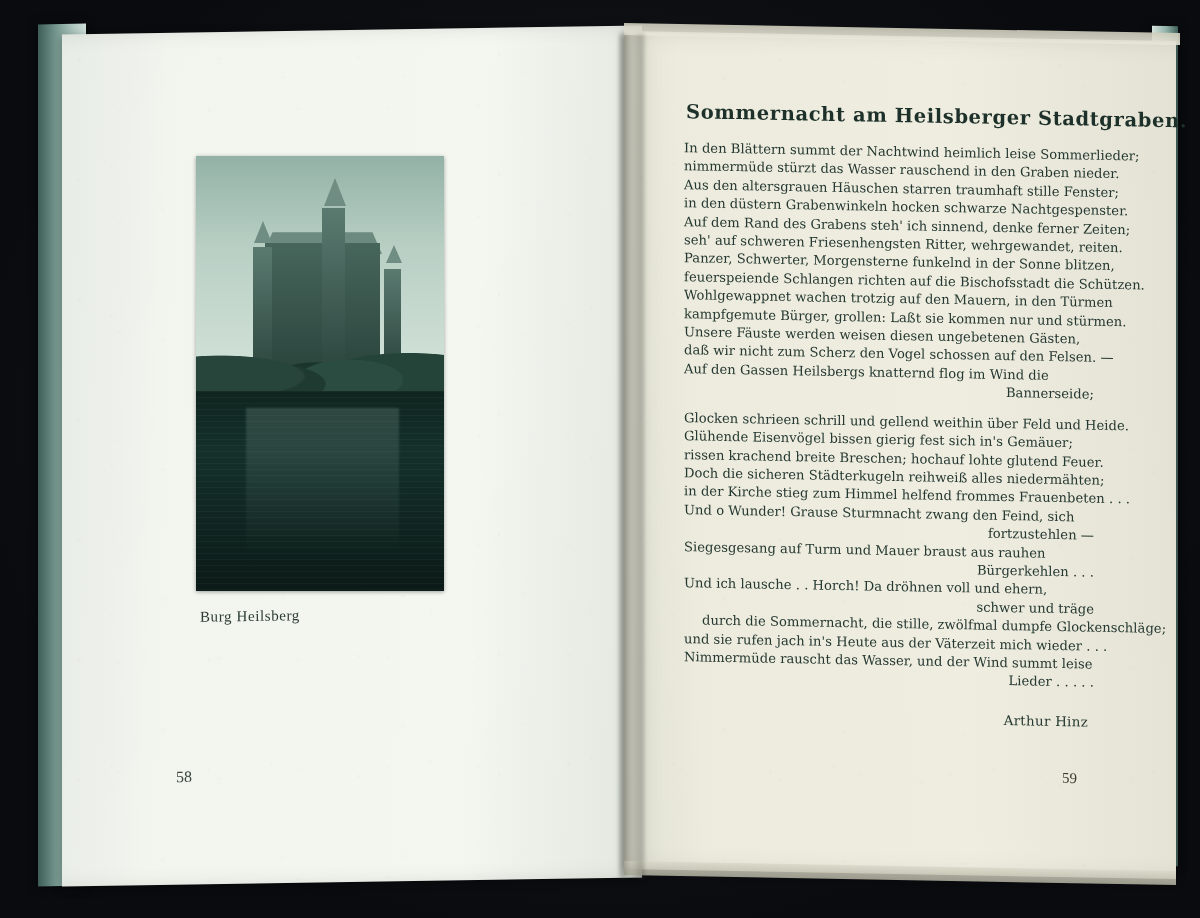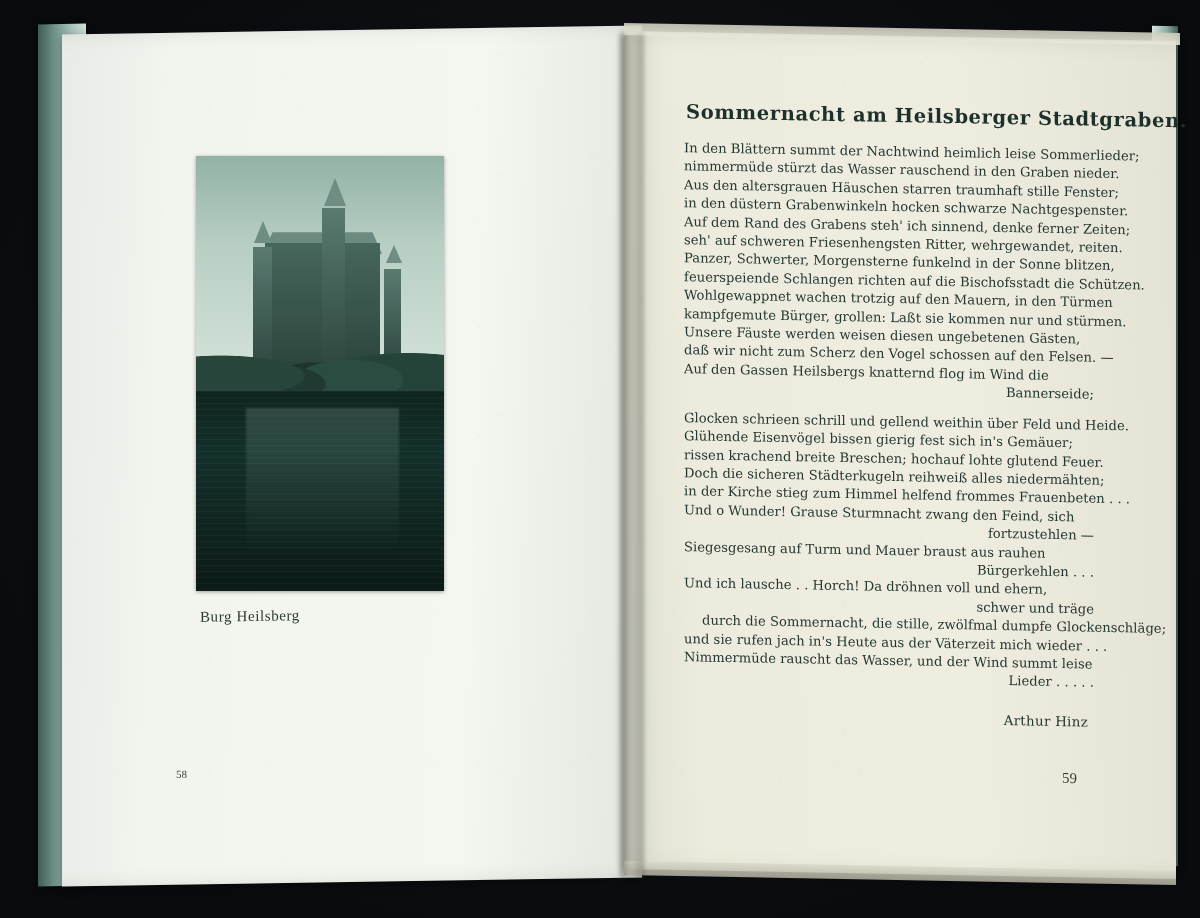--- a/index.html
+++ b/index.html
@@ -203,21 +203,21 @@
     font-size: 15px;
     color: #2c3b35;
     letter-spacing: .6px;
     transform: skewY(-0.9deg);
   }
 
   .folio-left {
     position: absolute;
     left: 152px;
     top: 760px;
-    font-size: 11px;
+    font-size: 16px;
     color: #39473f;
     transform: skewY(-0.9deg);
   }
   .folio-right {
     position: absolute;
     left: 1038px;
     top: 762px;
     font-size: 15px;
     color: #3a3b30;
     transform: skewY(1.05deg);

